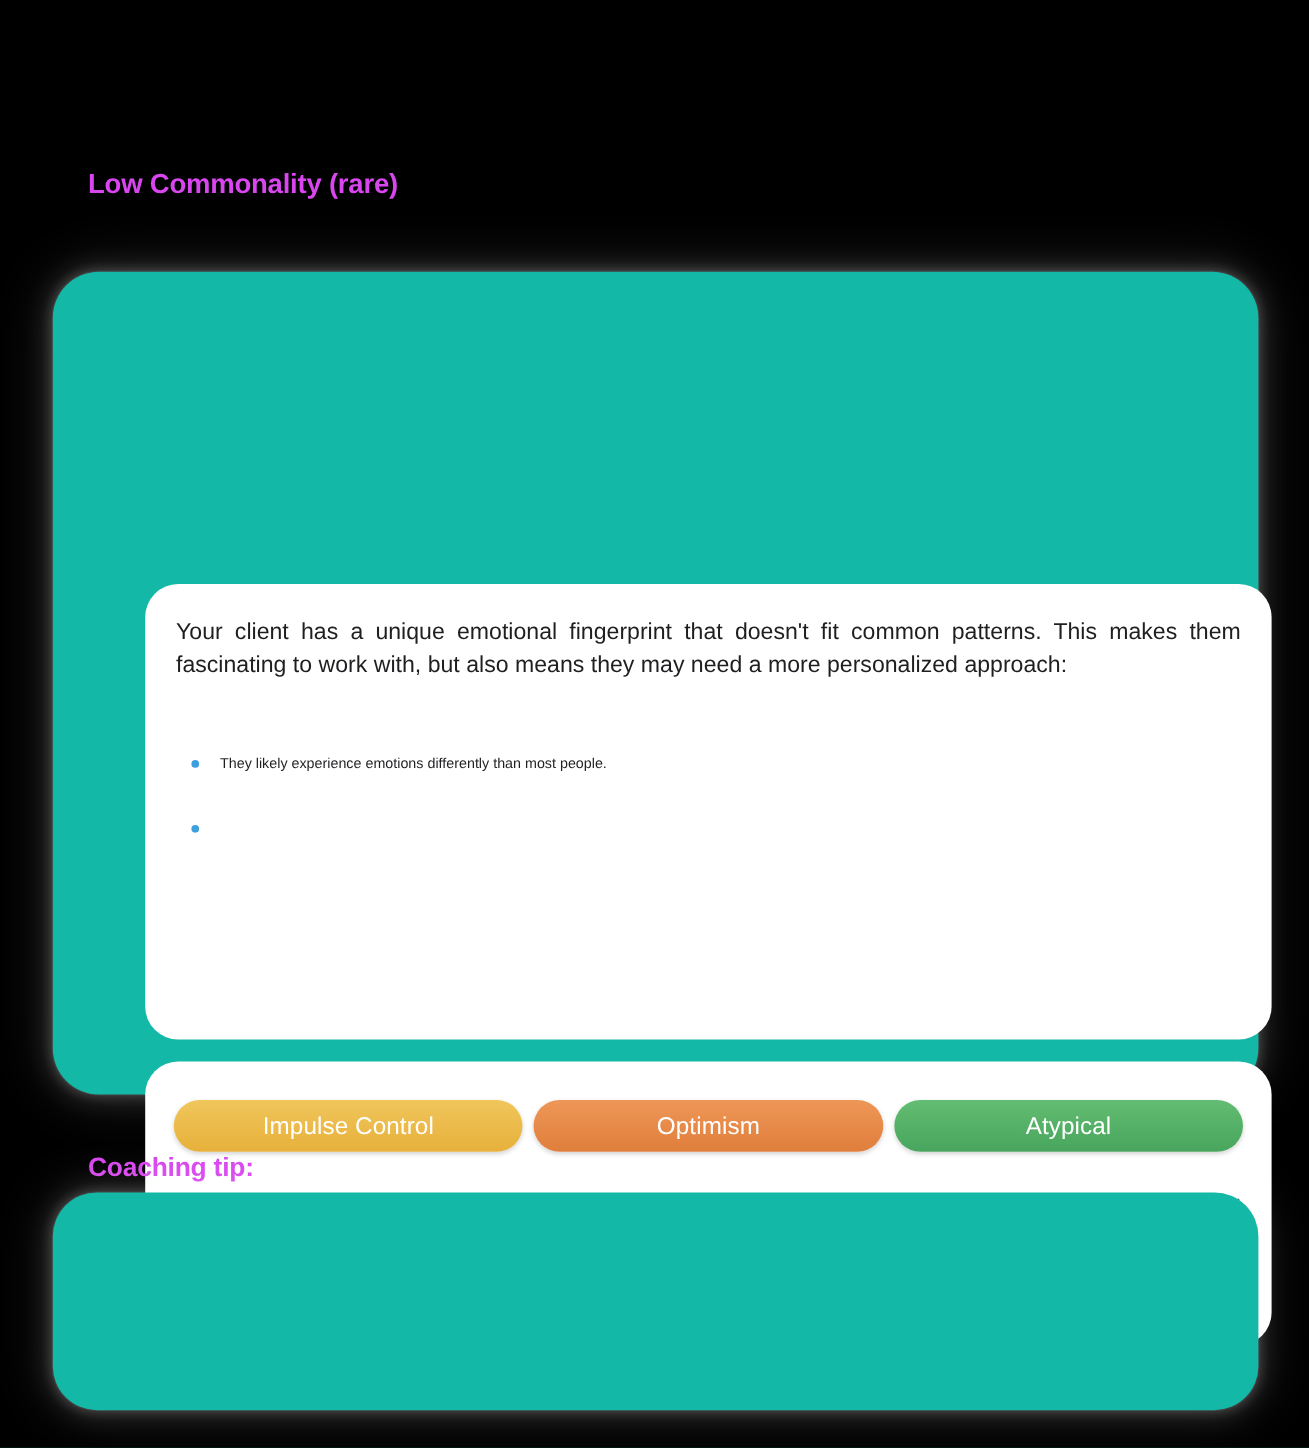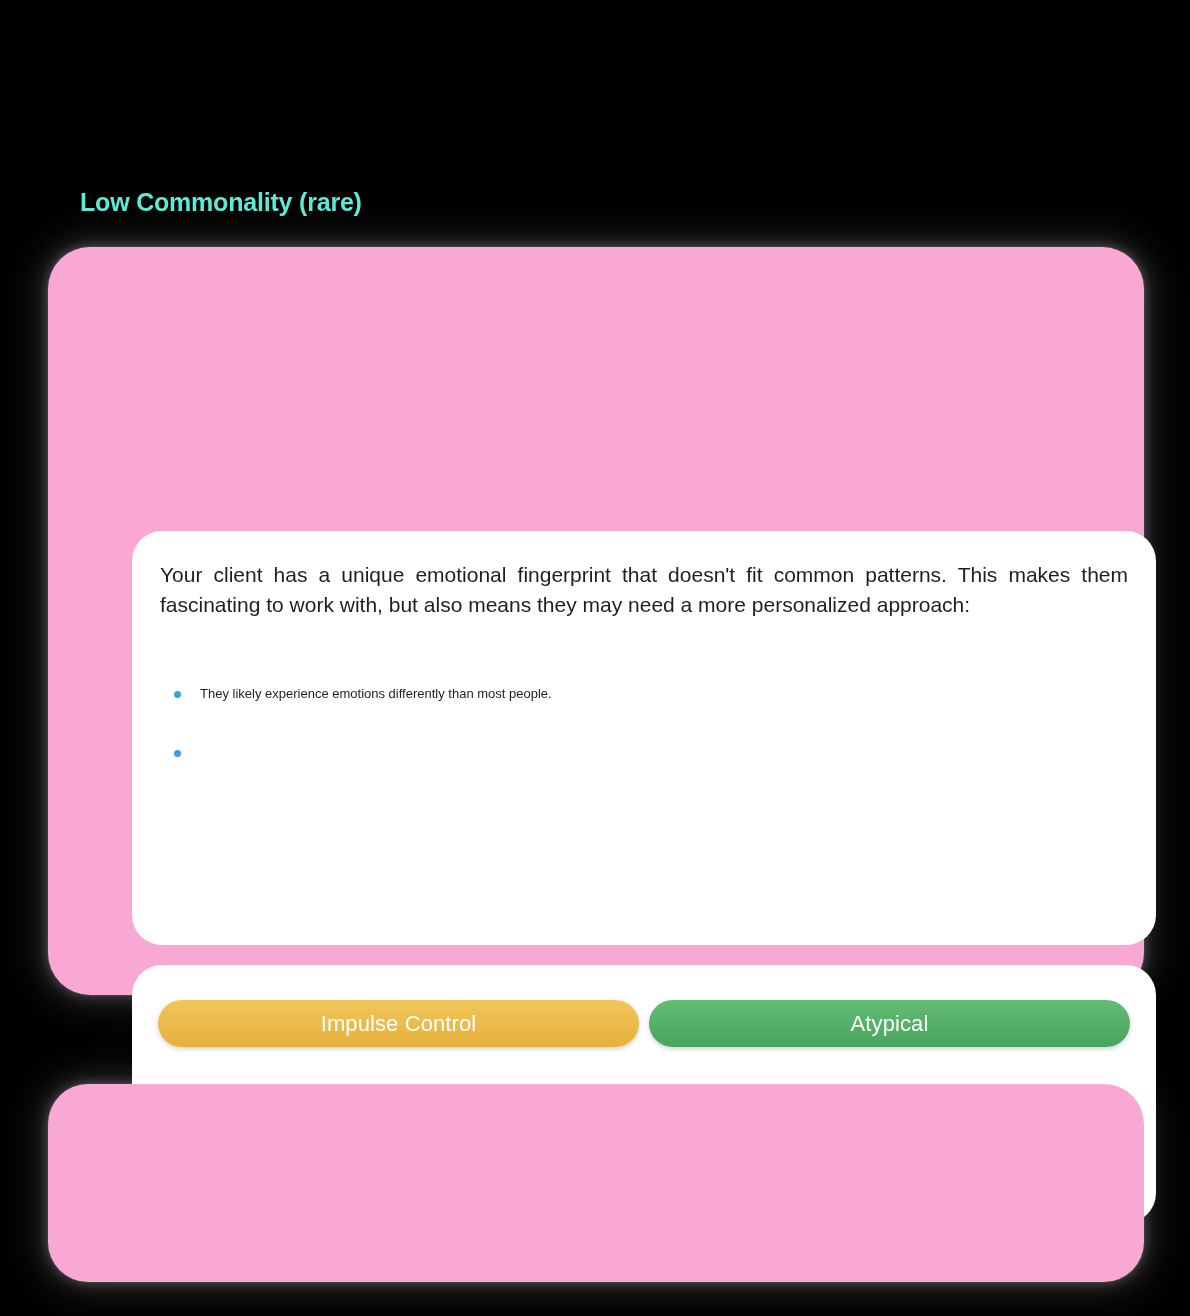--- a/index.html
+++ b/index.html
@@ -17,31 +17,30 @@
     height: 1316px;
     background: #000;
   }
 
   
   .section-heading {
     position: absolute;
     font-size: 25px;
     font-weight: bold;
     letter-spacing: -0.2px;
-    color: #5eead4;
+    color: #d946ef;
     white-space: nowrap;
-    margin-top: 35px;
   }
   #heading-low-commonality { left: 80px; top: 153px; }
   #heading-coaching-tip    { left: 80px; top: 1048px; font-size: 24px; }
 
   
   .shell {
     position: absolute;
-    background: #f9a8d4;
+    background: #14b8a6;
     border-radius: 42px;
     box-shadow:
       0 0 0 1px rgba(255,255,255,0.06),
       0 0 10px 2px rgba(255,255,255,0.16),
       0 0 26px 6px rgba(255,255,255,0.12),
       0 0 48px 14px rgba(255,255,255,0.07);
   }
   #shell-main { left: 48px; top: 247px; width: 1096px; height: 748px; }
   #shell-tip  { left: 48px; top: 1084px; width: 1096px; height: 198px; border-radius: 40px; }
 
@@ -143,20 +142,21 @@
         <li class="bullet-item">
           <span class="bullet-dot"></span>
         </li>
       </ul>
     </div>
 
     <div class="card" id="card-facets">
 
       <div class="pill-row">
         <div class="pill pill-yellow">Impulse Control</div>
+        <div class="pill pill-orange">Optimism</div>
         <div class="pill pill-green">Atypical</div>
       </div>
 
       <div class="body-text" id="facets-paragraph">The facets listed here represent the most unique aspects of your client's emotional makeup contributing most strongly to the profile’s high distinctiveness.   Their individual or joint operation with other facets should be carefully considered in your interpretations and feedback.</div>
     </div>
   </div>
 
   <div class="section-heading" id="heading-coaching-tip">Coaching tip:</div>
 
   <div class="shell" id="shell-tip">

